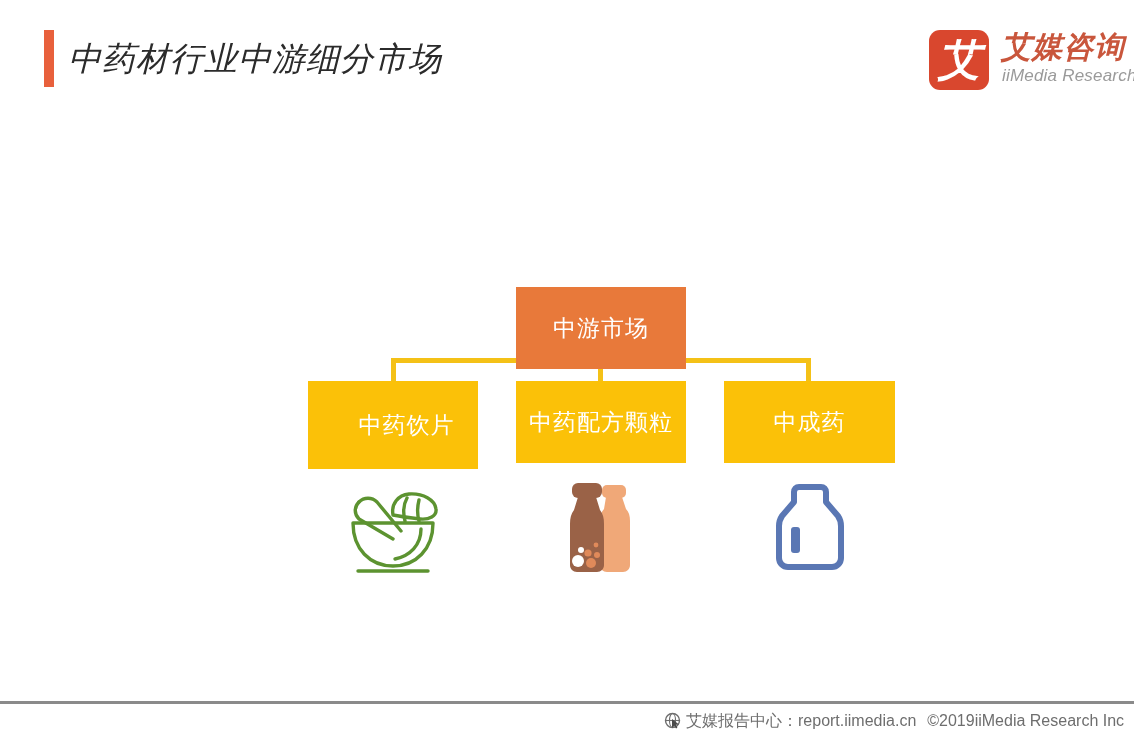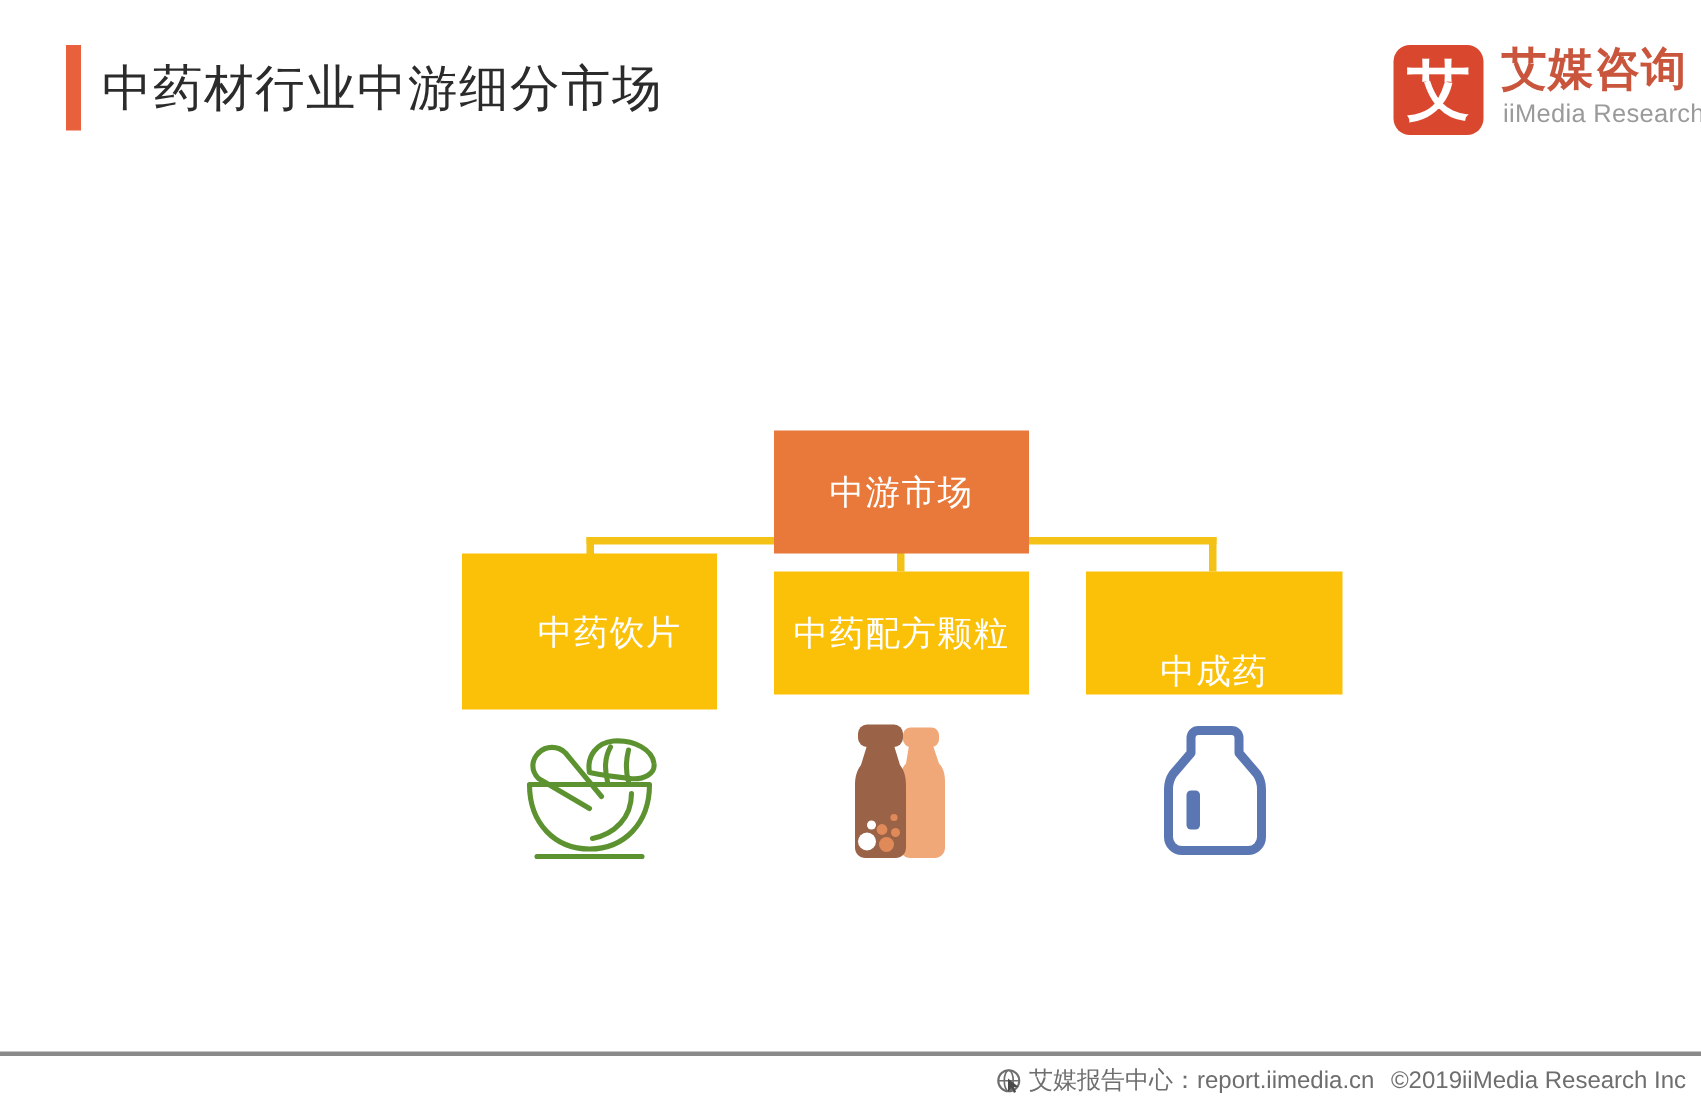--- a/index.html
+++ b/index.html
@@ -13,21 +13,21 @@
     position: relative;
     overflow: hidden;
     font-family: "Liberation Sans", "DejaVu Sans", sans-serif;
     color: #333;
   }
 
   
   #header {
     position: absolute;
     left: 0; top: 0;
-    width: 946px; height: 110px;
+    width: 946px; height: 110px; font-style: italic;
   }
   #title-accent-bar {
     position: absolute;
     left: 44px; top: 30px;
     width: 10px; height: 57px;
     background: #E8603C;
   }
   #page-title {
     position: absolute;
     left: 68px; top: 30px;
@@ -99,35 +99,34 @@
     letter-spacing: 1px;
     white-space: nowrap;
     box-sizing: border-box;
   }
   #node-root {
     left: 516px; top: 259px;
     width: 170px; height: 82px;
     background: #E8793A;
   }
   #node-child-0 {
-    left: 308px; top: 369px;
-    width: 170px; height: 104px;
+    left: 308px; top: 381px;
+    width: 170px; height: 88px;
     background: #FBC108;
     padding-left: 27px;
   }
   #node-child-1 {
     left: 516px; top: 381px;
     width: 170px; height: 82px;
     background: #FBC108;
   }
   #node-child-2 {
     left: 724px; top: 381px;
     width: 171px; height: 82px;
     background: #FBC108;
-    align-items: flex-end;
   }
   #node-child-1 .node-label {
     
     transform: scale(1.0);
   }
 
   
   .conn {
     position: absolute;
     background: #F4C117;

